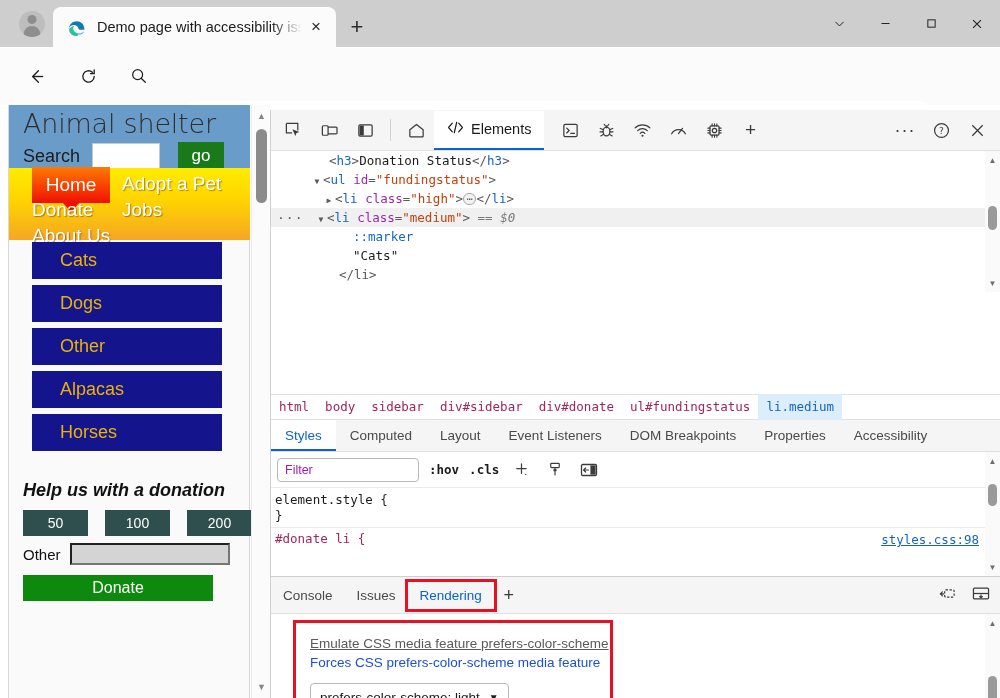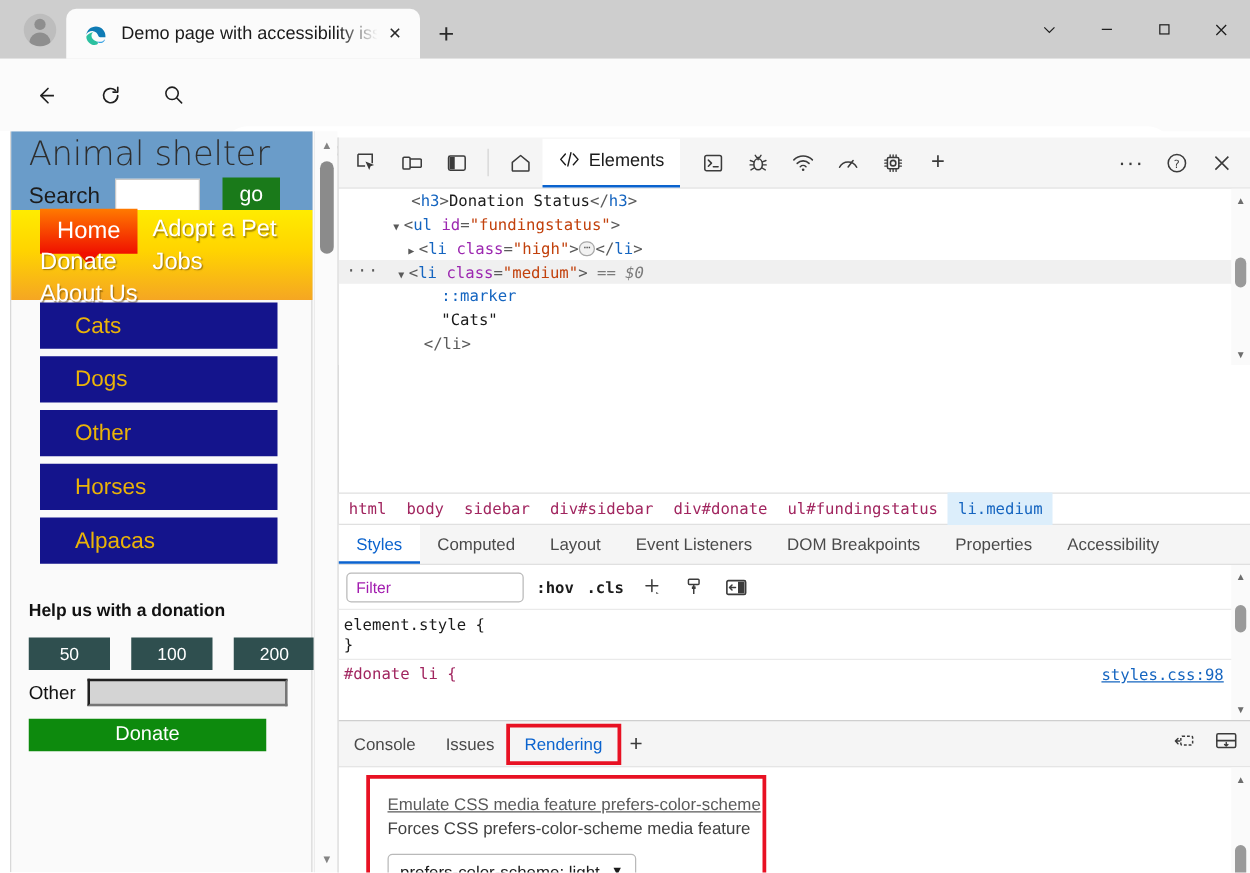--- a/index.html
+++ b/index.html
@@ -136,22 +136,22 @@
     position:absolute; color:#ffffff; font-size:19px;
     text-shadow:1px 1px 1px rgba(90,60,0,0.55);
   }
   .cat-list { position:absolute; left:32px; top:137px; width:190px; }
   .cat-item {
     height:37px; background:#14148c; color:#eab308; font-size:18px;
     display:flex; align-items:center; padding-left:28px; margin-bottom:6px;
     font-weight:300;
   }
   .donate-head {
-    position:absolute; left:23px; top:375px; font-size:14px; font-weight:bold;
-    color:#111; font-family:"Liberation Sans", sans-serif;
+    position:absolute; left:23px; top:375px; font-size:18px; font-weight:bold;
+    color:#111; font-family:"Liberation Sans", sans-serif;font-style:italic;
   }
   .amount-row { position:absolute; left:23px; top:405px; display:flex; gap:17px; }
   .amount-btn {
     width:65px; height:26px; background:#2f4f4f; color:#ffffff; font-size:14px;
     display:flex; align-items:center; justify-content:center;
   }
   .other-row { position:absolute; left:23px; top:438px; display:flex; align-items:center; }
   .other-label { font-size:15px; color:#111; }
   .other-input { width:160px; height:22px; background:#d4d4d4; margin-left:9px; }
   .donate-btn {
@@ -286,21 +286,21 @@
     font-size:18px; color:#3b3b3b; font-weight:300; }
   .drawer-right { margin-left:auto; display:flex; align-items:center; padding-right:10px; gap:14px; }
 
   .render-pane {
     position:absolute; left:0; top:504px; width:730px; height:194px; background:#ffffff;
     overflow:hidden;
   }
   .render-group { position:relative; margin:6px 0 0 22px; padding:10px 0 10px 0; width:330px; }
   .render-group.boxed { border:3px solid #e81123; padding:11px 0 14px 14px; width:320px; }
   .render-title { font-size:13.5px; color:#5a5a5a; line-height:19px;text-decoration:underline; }
-  .render-desc { font-size:13.5px; color:#404040; line-height:19px; }
+  .render-desc { font-size:13.5px; color:#1d4ed8; line-height:19px; }
   .render-select {
     margin-top:11px; display:inline-flex; align-items:center; gap:9px;
     border:1px solid #b9b9b9; border-radius:4px; background:#fff;
     height:28px; padding:0 9px; font-size:13.5px; color:#1b1b1b;
   }
   .caret { font-size:10px; color:#1b1b1b; }
   .render-sb { position:absolute; right:0; top:504px; width:15px; height:194px; background:#fafafa; }
   .render-sb .sb-arrow { position:absolute; left:0; width:15px; height:14px; display:flex;
     align-items:center; justify-content:center; color:#6d6d6d; font-size:8px; }
   .render-sb .sb-thumb { position:absolute; left:3px; top:62px; width:9px; height:26px;
@@ -429,22 +429,22 @@
       <div class="nav-link" style="left:113px; top:5px;">Adopt a Pet</div>
       <div class="nav-link" style="left:23px; top:31px;">Donate</div>
       <div class="nav-link" style="left:113px; top:31px;">Jobs</div>
       <div class="nav-link" style="left:23px; top:57px;">About Us</div>
     </div>
 
     <div class="cat-list">
       <div class="cat-item">Cats</div>
       <div class="cat-item">Dogs</div>
       <div class="cat-item">Other</div>
+      <div class="cat-item">Alpacas</div>
       <div class="cat-item">Horses</div>
-      <div class="cat-item">Alpacas</div>
     </div>
 
     <div class="donate-head">Help us with a donation</div>
     <div class="amount-row">
       <div class="amount-btn">50</div>
       <div class="amount-btn">100</div>
       <div class="amount-btn">200</div>
     </div>
     <div class="other-row">
       <span class="other-label">Other</span>

